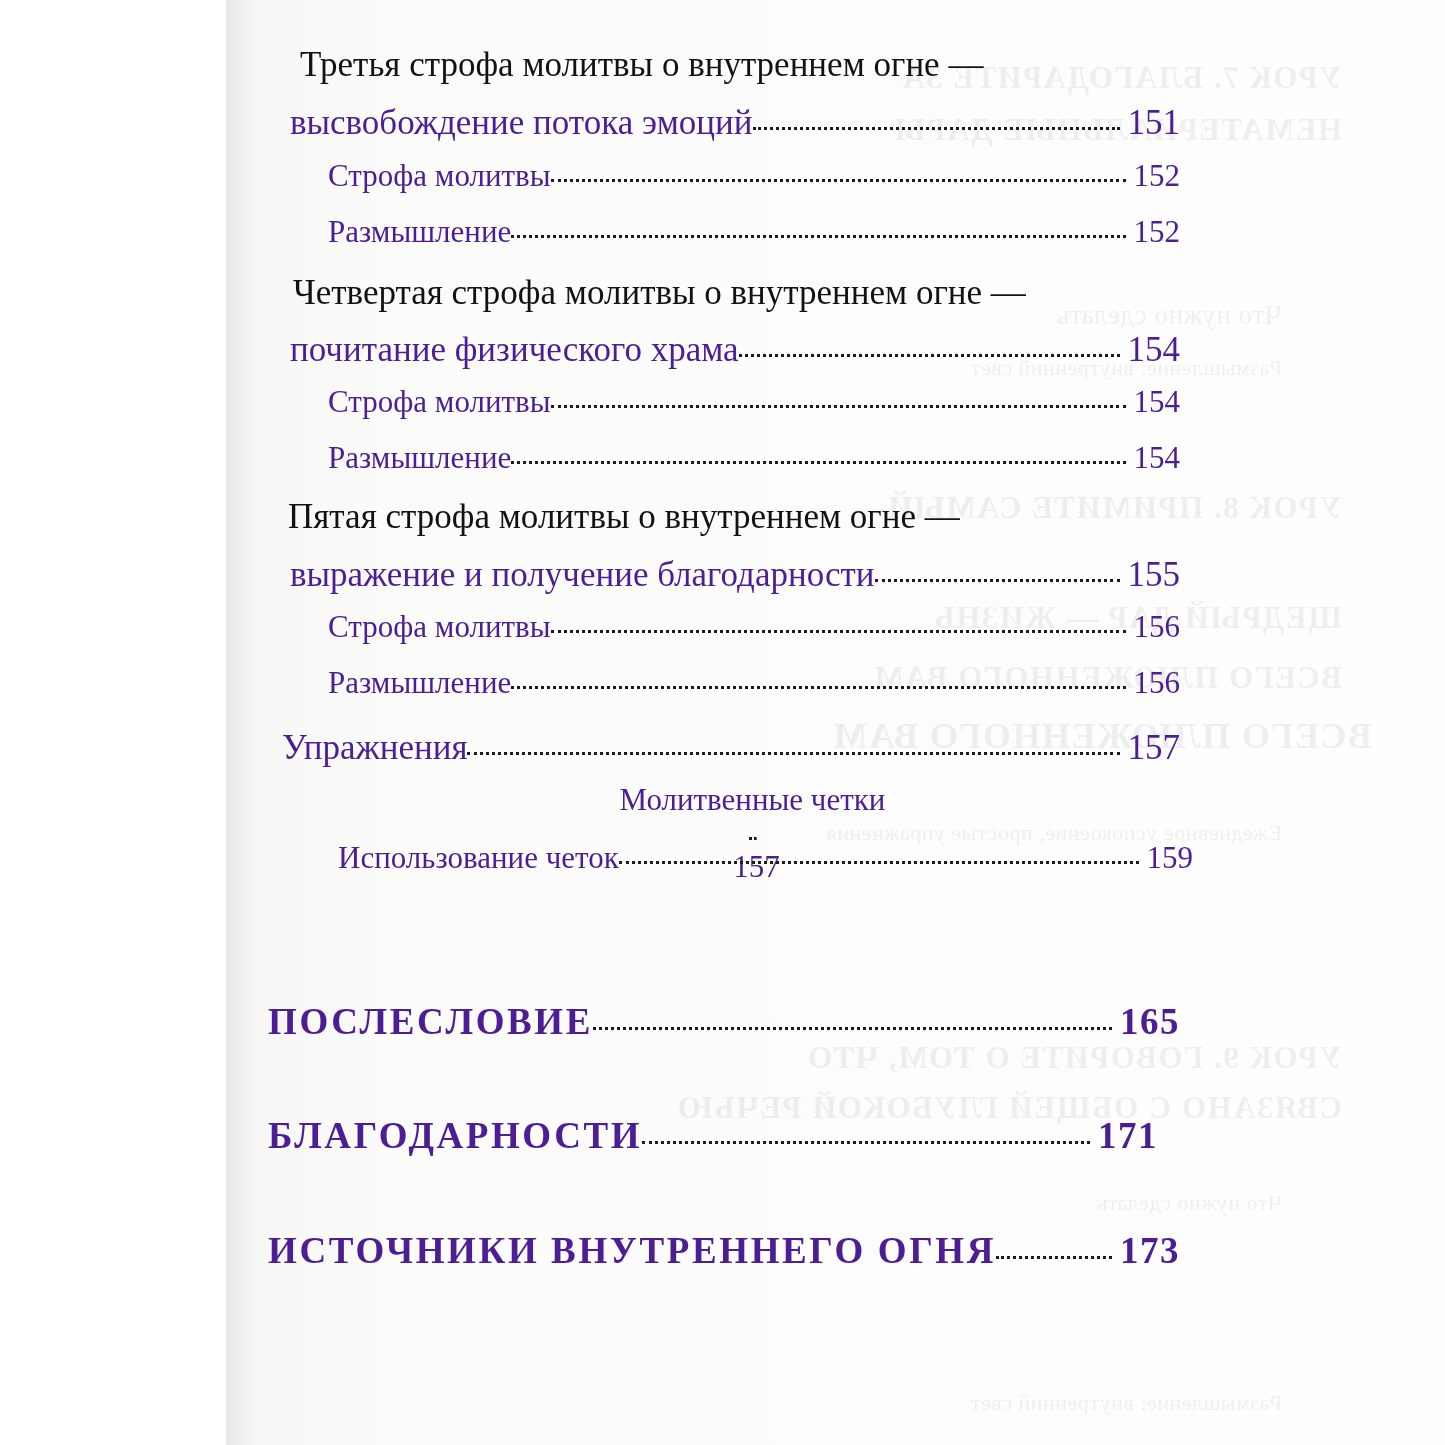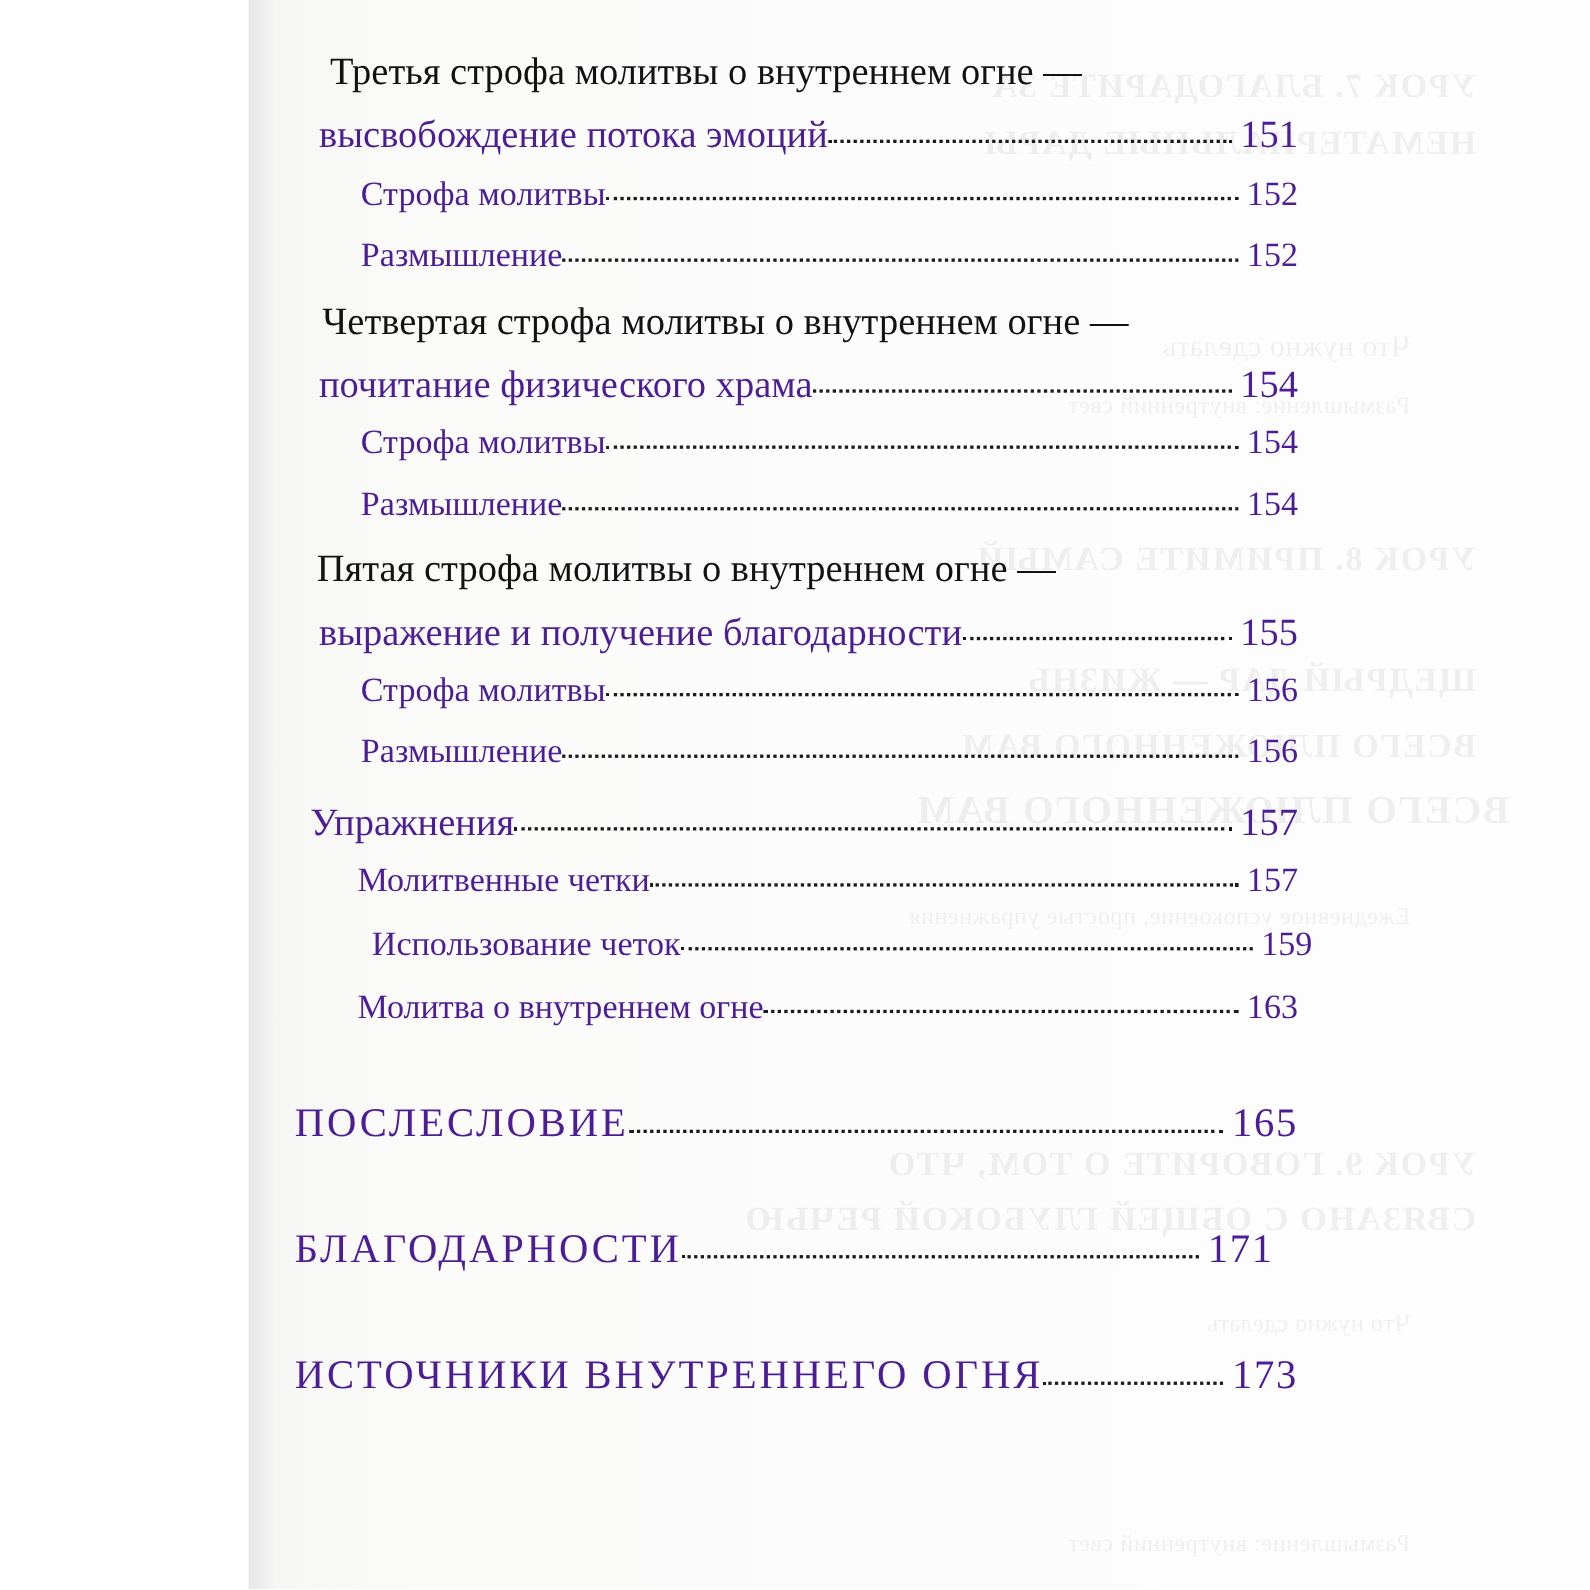--- a/index.html
+++ b/index.html
@@ -119,21 +119,21 @@
     line-height: 1.42;
   }
 
   
   .lvl2 {
     font-size: 31px;
   }
 
   
   .lvlb {
-    font-weight: normal;
+    font-weight: bold;
     font-size: 37px;
     letter-spacing: 2.6px;
   }
   .lvlb .pnum { letter-spacing: 1.5px; }
   .lvlb .leader::after {
     border-bottom-width: 3px;
     bottom: 0.26em;
   }
 
   
@@ -226,37 +226,32 @@
       <span class="leader"></span>
       <span class="pnum">156</span>
     </div>
 
     <div class="entry lvl1" style="left:282px; top:723px; width:898px;">
       <span class="etext">Упражнения</span>
       <span class="leader"></span>
       <span class="pnum">157</span>
     </div>
 
-    <div class="entry lvl2" style="left:325px; top:782px; width:855px;">
+    <div class="entry lvl2" style="left:325px; top:782px; width:855px;flex-direction:column;">
       <span class="etext">Молитвенные четки</span>
       <span class="leader"></span>
       <span class="pnum">157</span>
     </div>
 
     <div class="entry lvl2" style="left:338px; top:840px; width:855px;">
       <span class="etext">Использование четок</span>
       <span class="leader"></span>
       <span class="pnum">159</span>
     </div>
 
-    <div class="entry lvl2" style="left:325px; top:897px; width:855px;">
-      <span class="etext">Молитва о внутреннем огне</span>
-      <span class="leader"></span>
-      <span class="pnum">163</span>
-    </div>
 
     <div class="entry lvlb" style="left:268px; top:1000px; width:912px;">
       <span class="etext">ПОСЛЕСЛОВИЕ</span>
       <span class="leader"></span>
       <span class="pnum">165</span>
     </div>
 
     <div class="entry lvlb" style="left:268px; top:1114px; width:890px;">
       <span class="etext">БЛАГОДАРНОСТИ</span>
       <span class="leader"></span>

